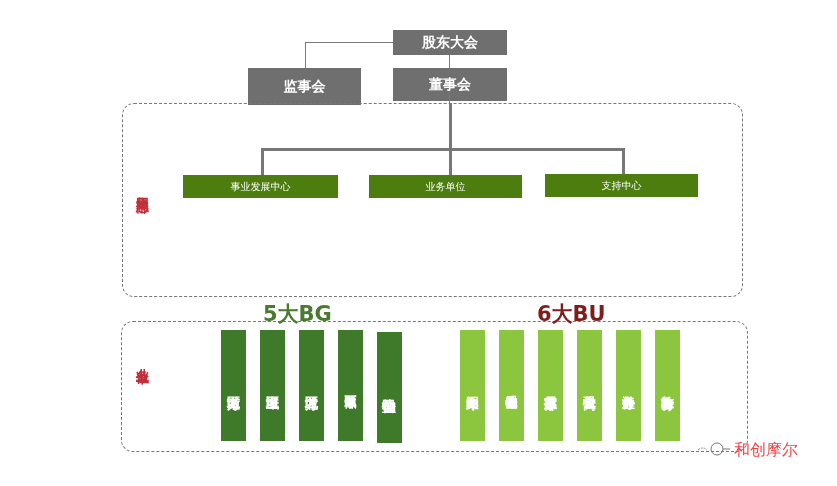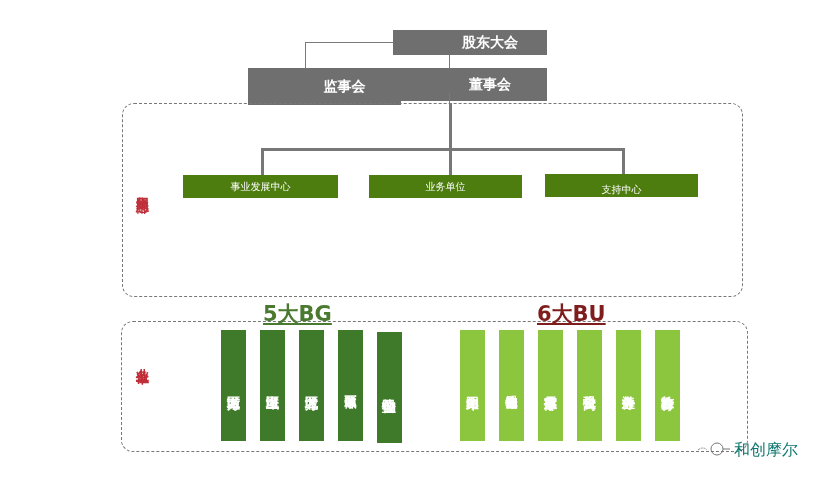--- a/index.html
+++ b/index.html
@@ -1,28 +1,28 @@
 <!DOCTYPE html>
 <html><head>
 <meta charset="utf-8">
 <style>
   html,body{margin:0;padding:0;background:#ffffff;}
   body{width:837px;height:486px;position:relative;overflow:hidden;font-family:"DejaVu Sans",sans-serif;}
   .abs{position:absolute;}
-  .gbox{background:#6f6f6f;color:#fff;font-size:14px;font-weight:bold;display:flex;align-items:center;justify-content:center;padding-left:40px;}
+  .gbox{background:#6f6f6f;color:#fff;font-size:14px;font-weight:bold;display:flex;align-items:center;justify-content:center;}
   .line{position:absolute;background:#7a7a7a;}
   .tline{position:absolute;background:#777;}
   .frame{position:absolute;border:1.5px dashed #777;border-radius:12px;box-sizing:border-box;}
   .sideLabel{position:absolute;color:#c0303a;font-size:13px;font-weight:bold;writing-mode:vertical-rl;text-orientation:upright;letter-spacing:1px;}
   .ybox{position:absolute;background:#4d7c0f;color:#fff;font-size:10px;display:flex;align-items:center;justify-content:center;}
   .col{position:absolute;display:flex;align-items:center;justify-content:center;color:#fff;font-weight:bold;font-size:13px;}
   .col span{writing-mode:vertical-rl;text-orientation:upright;letter-spacing:0px;line-height:1;}
   .dark{background:#3f7a2a;}
   .light{background:#8cc63e;}
-  .grpTitle{position:absolute;font-size:21px;font-weight:bold;text-decoration:underline;}
+  .grpTitle{position:absolute;font-size:21px;font-weight:bold;}
 </style>
 </head>
 <body>
 
 <div class="abs gbox" style="left:393px;top:30px;width:114px;height:25px;">
     <span>股东大会</span>
   </div>
 <div class="abs gbox" style="left:248px;top:68px;width:113px;height:37px;">
     <span>监事会</span>
   </div>
@@ -42,21 +42,21 @@
 <div class="tline" style="left:261px;top:148px;width:364px;height:3px;"></div>
 <div class="tline" style="left:261px;top:148px;width:3px;height:27px;"></div>
 <div class="tline" style="left:622px;top:148px;width:3px;height:27px;"></div>
 
 <div class="ybox" style="left:183px;top:175px;width:155px;height:23px;">
     <span>事业发展中心</span>
   </div>
 <div class="ybox" style="left:369px;top:175px;width:153px;height:23px;">
     <span>业务单位</span>
   </div>
-<div class="ybox" style="left:545px;top:174px;width:153px;height:23px;align-items:flex-end;">
+<div class="ybox" style="left:545px;top:174px;width:153px;height:23px;">
     <span>支持中心</span>
   </div>
 
 <div class="frame" style="left:121px;top:321px;width:627px;height:131px;"></div>
 <div class="sideLabel" style="left:133px;top:358px;">业务单位</div>
 
 <div class="grpTitle" style="left:263px;top:300px;color:#4a7a30;">5大BG</div>
 <div class="grpTitle" style="left:537px;top:300px;color:#7f1d1d;">6大BU</div>
 
 <div class="col dark" style="left:221px;top:330px;width:25px;height:111px;">
@@ -87,21 +87,21 @@
 <div class="col light" style="left:577px;top:330px;width:25px;height:111px;">
     <span>长租公寓</span>
   </div>
 <div class="col light" style="left:616px;top:330px;width:25px;height:111px;">
     <span>海外业务</span>
   </div>
 <div class="col light" style="left:655px;top:330px;width:25px;height:111px;">
     <span>梅沙教育</span>
   </div>
 
-<div class="abs" style="left:697px;top:440px;display:flex;align-items:center;gap:3px;color:#0f766e;font-size:16px;">
+<div class="abs" style="left:697px;top:440px;display:flex;align-items:center;gap:3px;color:#ef4444;font-size:16px;">
   <span>
     <svg width="34" height="14" viewBox="0 0 34 14">
         <path d="M1 8 Q6 4 10 8" stroke="#888" fill="none" stroke-dasharray="2,1"></path>
         <circle cx="20" cy="7" r="6" stroke="#777" fill="none"></circle>
         <path d="M26 7 L33 7" stroke="#777"></path>
       </svg>
   </span>
   <span>和创摩尔</span>
 </div>
 

